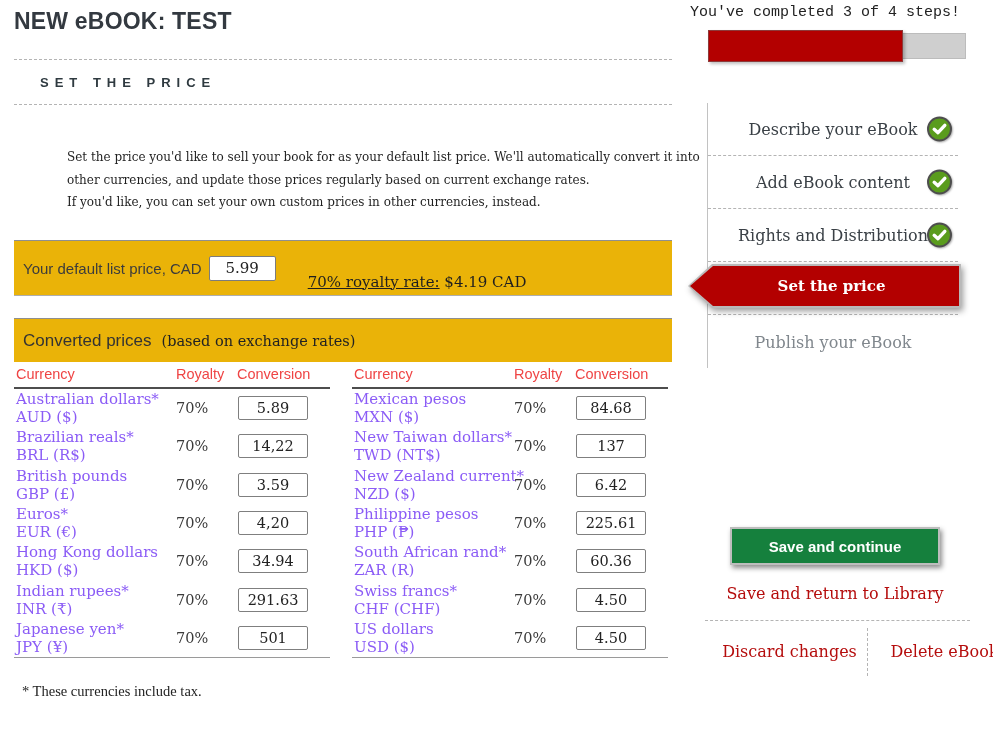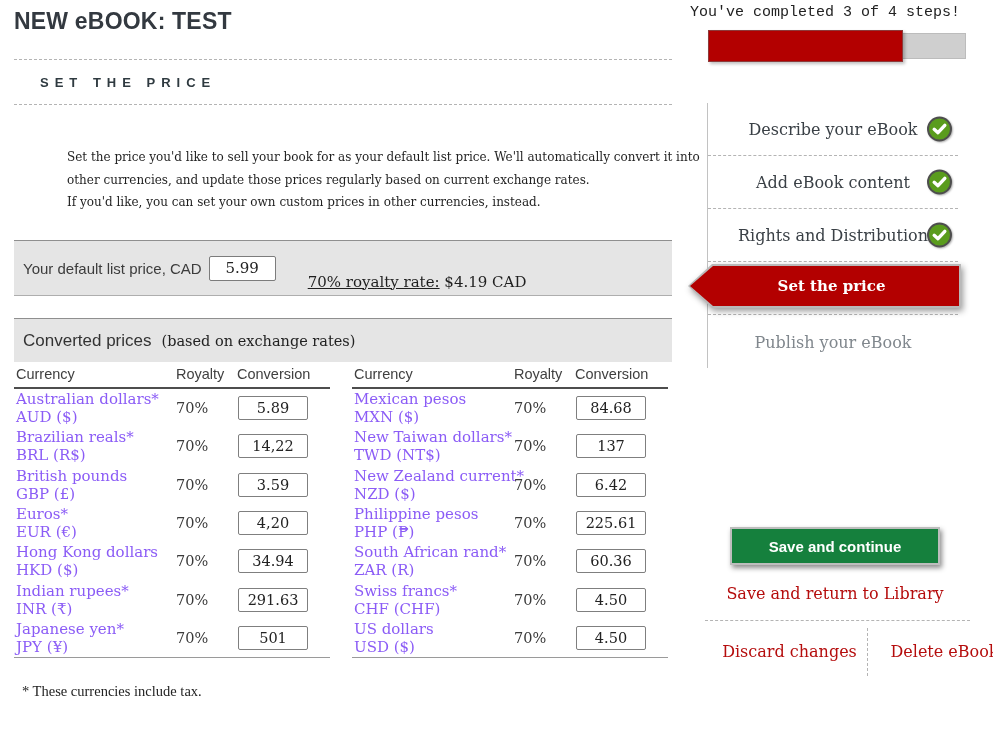--- a/index.html
+++ b/index.html
@@ -12,39 +12,39 @@
   .page-title { position:absolute; top:8px; left:0; font-size:23px; font-weight:700;
     letter-spacing:.2px; color:#333940; }
   .dash-h { position:absolute; left:0; right:0; border-top:1px dashed #b4b4b4; }
   .dash1 { top:59px; } .dash2 { top:104px; }
   .section-title { position:absolute; top:75px; left:26px; font-size:13px; font-weight:700;
     letter-spacing:6px; color:#2f3a40; }
   .intro { position:absolute; left:18px; width:652px; font-family:"DejaVu Serif", serif;
     font-size:12px; line-height:23px; color:#1f1f1f;margin-left:35px; }
   .intro1 { top:146px; } .intro2 { top:191px; }
 
-  .band { position:absolute; left:0; width:658px; background:#e5e5e5;
+  .band { position:absolute; left:0; width:658px; background:#eab308;
     border-top:1px solid #8f8f8f; }
   .band1 { top:240px; height:56px; border-bottom:1px solid #aeaeae;
     display:flex; align-items:center; padding-left:9px; }
   .band1-label { font-size:15px; color:#3c3c3c; }
   .price-input { width:67px; height:25px; margin-left:7px; border:1px solid #7c7c7c;
     border-radius:2px; background:#fff; text-align:center;
     font-family:"DejaVu Serif", serif; font-size:15px; color:#222; }
   .royalty-wrap { margin-left:32px; font-family:"DejaVu Serif", serif; font-size:15px; color:#1f1f1f;margin-top:27px; }
   .royalty-link { text-decoration:underline; color:#1f1f1f; cursor:pointer; }
   .band2 { top:318px; height:44px; display:flex; align-items:center; padding-left:9px; }
   .band2-title { font-size:17px; color:#333; }
   .band2-sub { margin-left:10px; font-family:"DejaVu Serif", serif; font-size:14.5px; color:#222; }
 
   .tables { position:absolute; top:366px; left:0; width:658px; }
   .ptable { position:absolute; top:0; width:316px; border-bottom:1px solid #9a9a9a; }
   .ptable.left { left:0; } .ptable.right { left:338px; }
   .thead { height:23px; border-bottom:2px solid #4d4d4d; position:relative;
-    font-size:14.5px; color:#404040;text-decoration:underline; }
+    font-size:14.5px; color:#ef4444;text-decoration:underline; }
   .th-cur { position:absolute; left:2px; top:0; }
   .th-roy { position:absolute; left:162px; top:0; }
   .th-con { position:absolute; left:223px; top:0; }
   .prow { position:relative; height:38.3px; }
   .cur-cell { position:absolute; left:2px; top:50%; transform:translateY(-50%);
     font-family:"DejaVu Serif", serif; font-size:15px; line-height:18px; color:#8b5cf6; }
   .roy-cell { position:absolute; left:162px; top:50%; transform:translateY(-50%);
     font-family:"DejaVu Serif", serif; font-size:14.5px; color:#3a3a3a; }
   .conv-input { position:absolute; left:224px; top:50%; transform:translateY(-50%);
     width:70px; height:24px; border:1px solid #7f7f7f; border-radius:2px; background:#fff;

